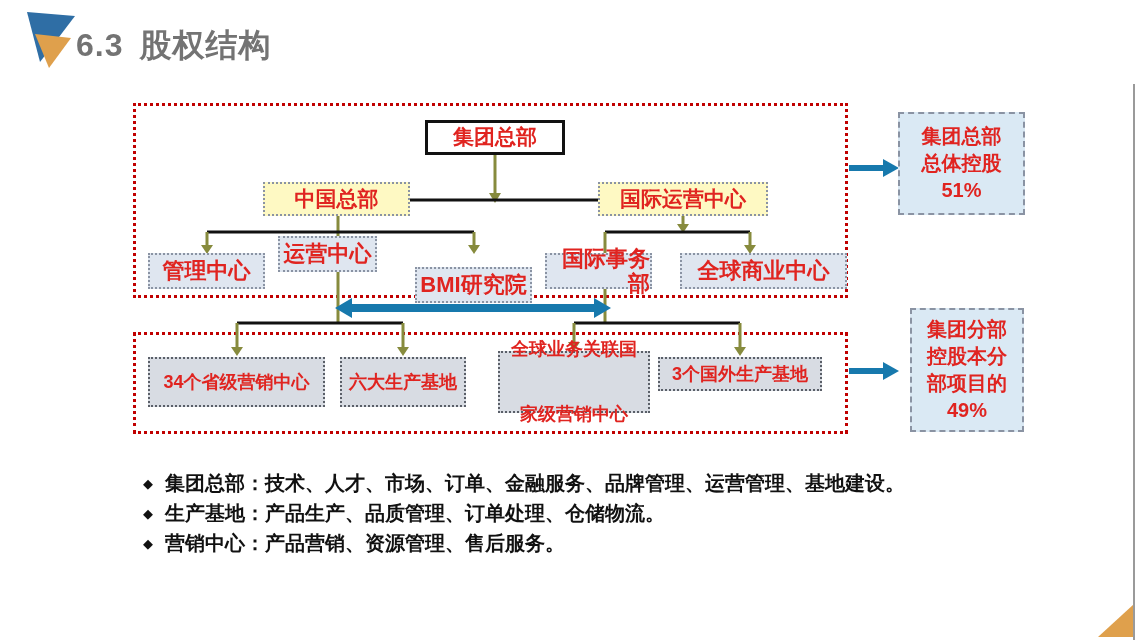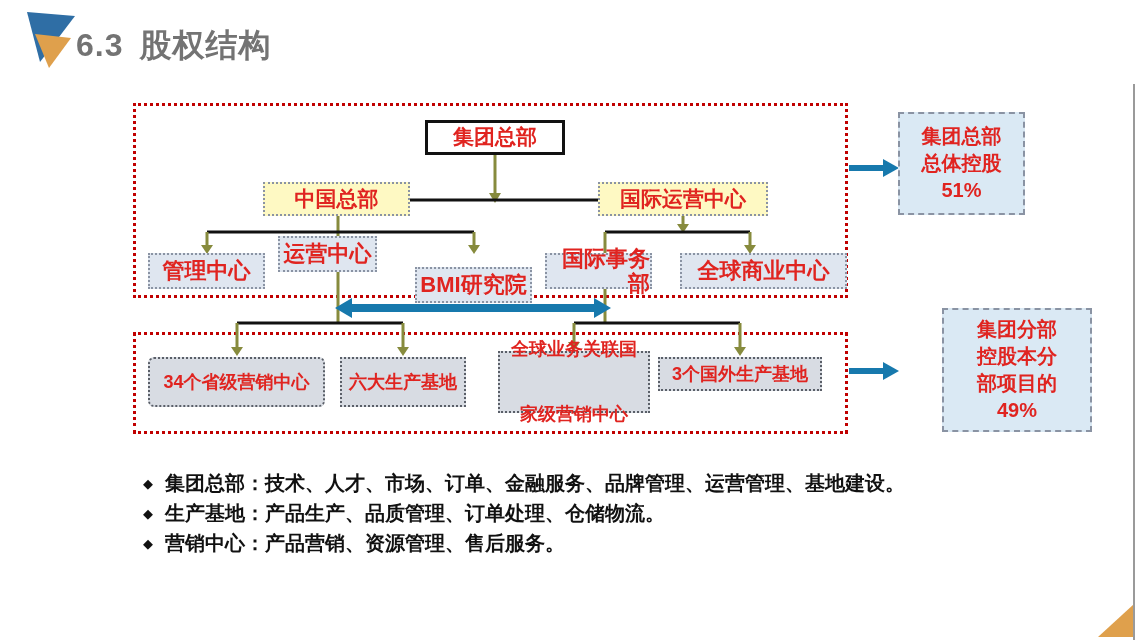--- a/index.html
+++ b/index.html
@@ -145,40 +145,40 @@
   <div class="node lvl3" style="left:415px;top:267px;width:117px;height:36px;">
     <span>BMI研究院</span>
   </div>
   <div class="node lvl3" style="left:545px;top:253px;width:107px;height:36px;">
     <span>国际事务部</span>
   </div>
   <div class="node lvl3" style="left:680px;top:253px;width:167px;height:36px;">
     <span>全球商业中心</span>
   </div>
 
-  <div class="node lvl4" style="left:148px;top:357px;width:177px;height:50px;border-radius:6px;">
+  <div class="node lvl4" style="left:148px;top:357px;width:177px;height:50px;">
     <span>34个省级营销中心</span>
   </div>
   <div class="node lvl4" style="left:340px;top:357px;width:126px;height:50px;">
     <span>六大生产基地</span>
   </div>
   <div class="node lvl4" style="left:498px;top:351px;width:152px;height:62px;gap:44px;">
     <span>全球业务关联国</span>
     <span>家级营销中心</span>
   </div>
   <div class="node lvl4" style="left:658px;top:357px;width:164px;height:34px;">
     <span>3个国外生产基地</span>
   </div>
 
   <div class="node ann" style="left:898px;top:112px;width:127px;height:103px;">
     <span>集团总部</span>
     <span>总体控股</span>
     <span>51%</span>
   </div>
-  <div class="node ann" style="left:942px;top:308px;width:150px;height:124px;">
+  <div class="node ann" style="left:910px;top:308px;width:114px;height:124px;">
     <span>集团分部</span>
     <span>控股本分</span>
     <span>部项目的</span>
     <span>49%</span>
   </div>
 
   <div class="bullets">
     <div class="bullet">
       <span class="diamond">◆</span>
       <span>集团总部：技术、人才、市场、订单、金融服务、品牌管理、运营管理、基地建设。</span>

